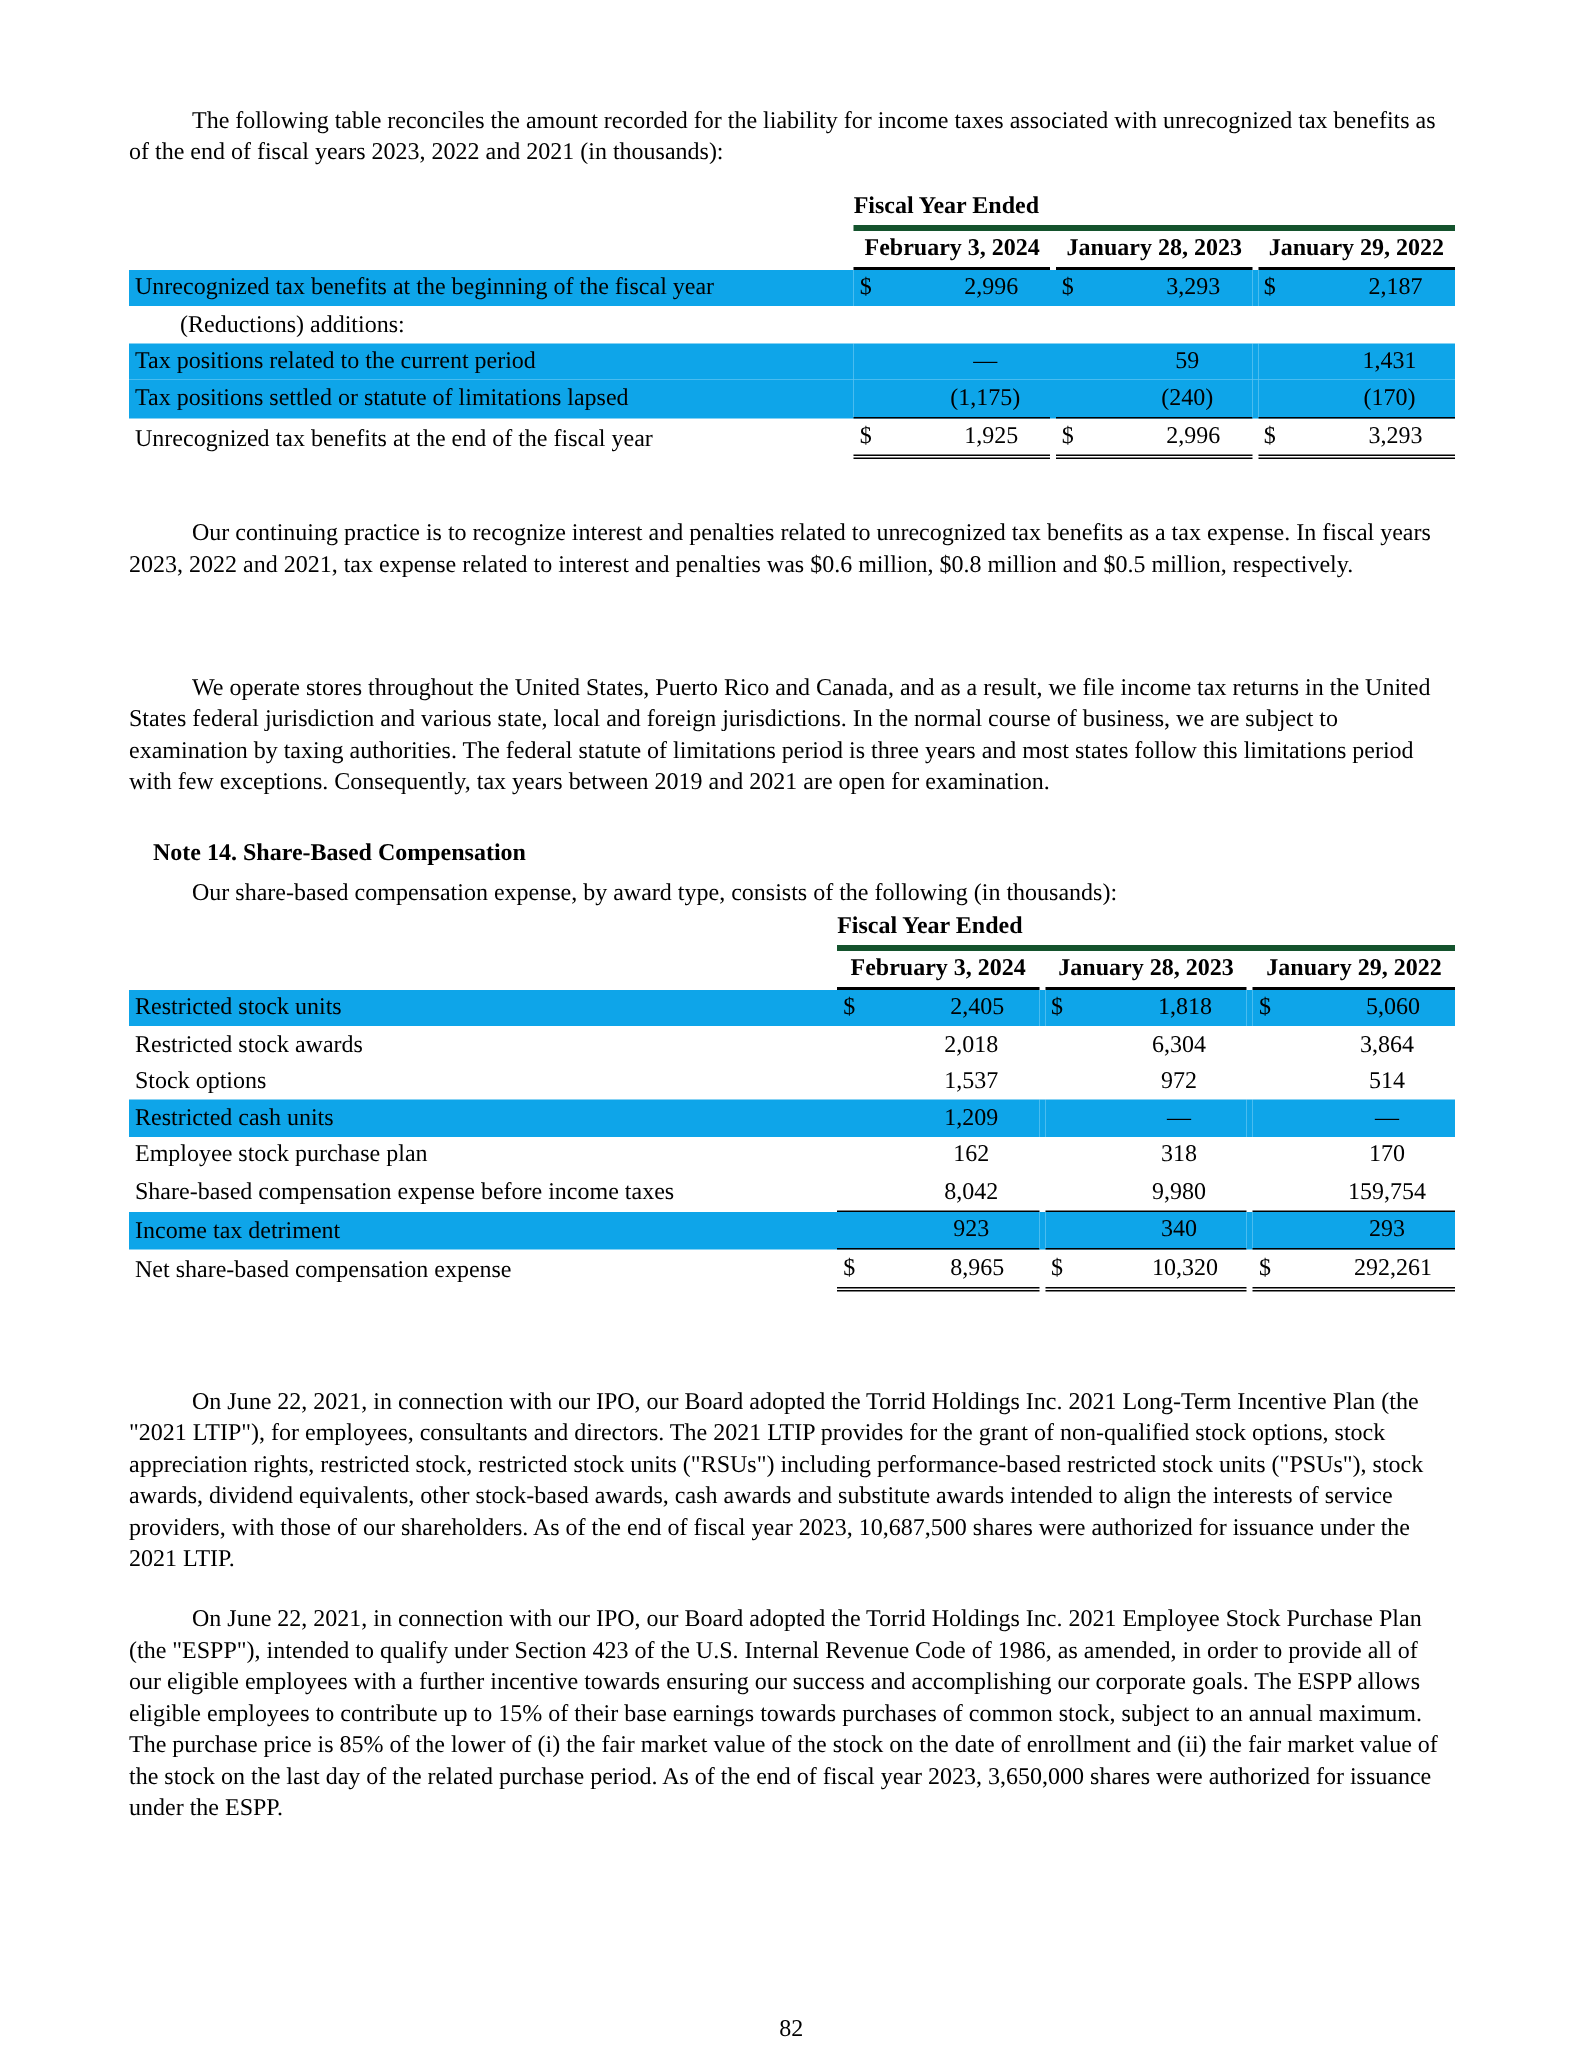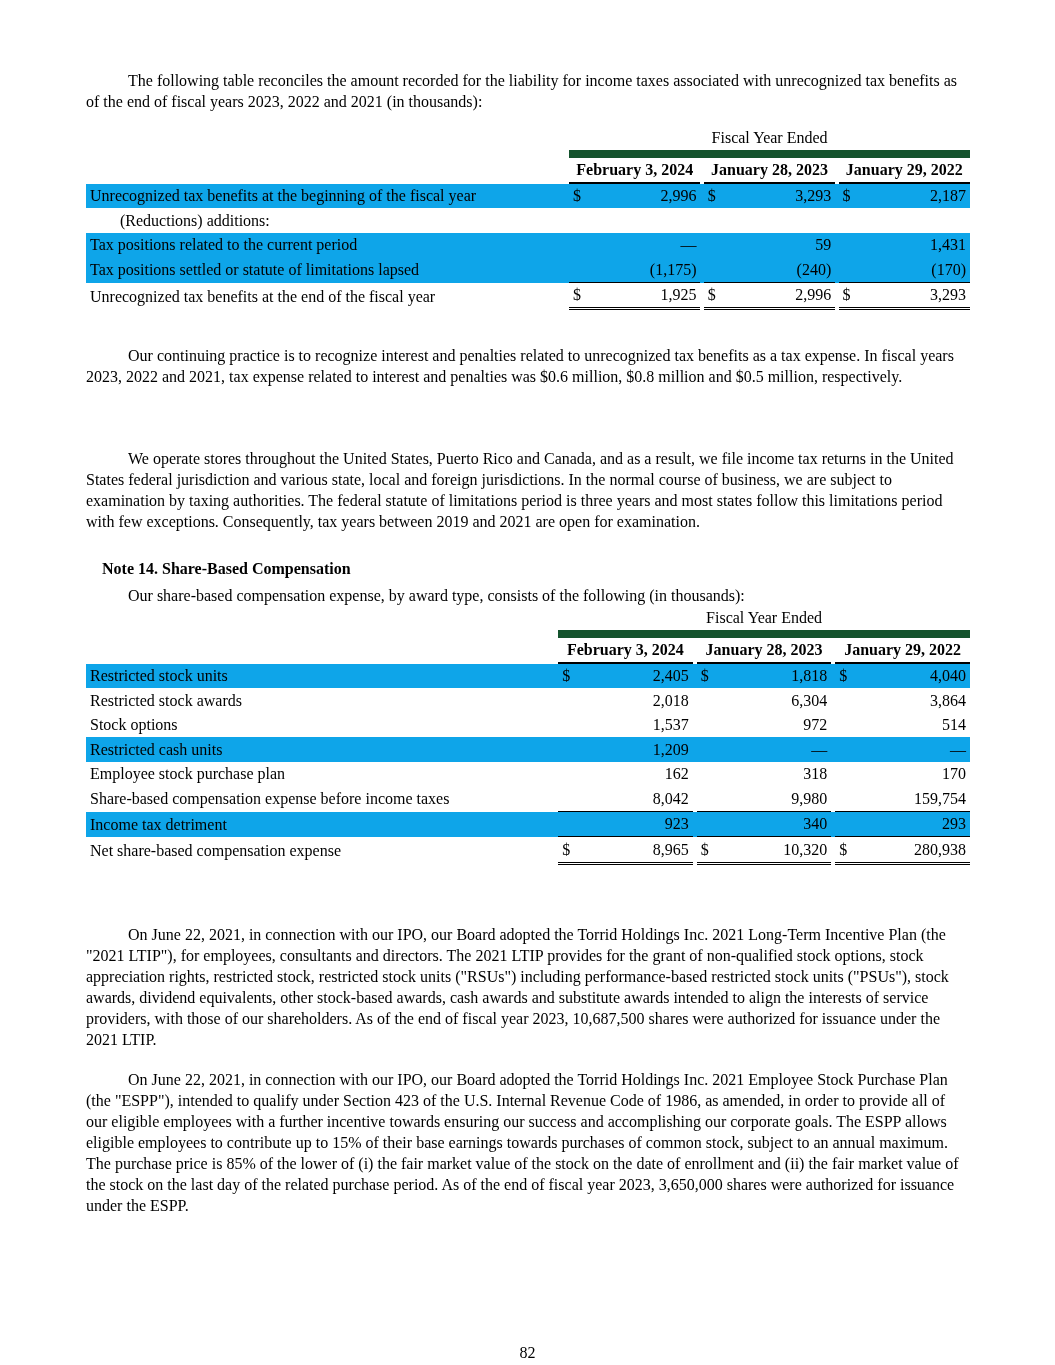--- a/index.html
+++ b/index.html
@@ -19,25 +19,25 @@
   .p6 { position: absolute; top: 1069px; }
 
   table.fin { position: absolute; border-collapse: separate; border-spacing: 0; width: 884px; }
   table.fin td { padding: 0; height: 24.5px; vertical-align: middle; white-space: nowrap; }
   .t1 { top: 125px; }
   .t2 { top: 605px; }
   .col-label { width: 466px; padding-left: 4px !important; }
   .col-gap { width: 4px; }
   .col-data { width: 134px; }
   .hdr-top td { height: 22px; }
-  .hdr-top .fye { text-align: center; font-weight: normal; border-bottom: 8px solid #14532d; }
+  .hdr-top .fye { font-weight: bold; border-bottom: 4px solid #14532d; }
   .hdr-dates td.date { text-align: center; font-weight: bold; border-bottom: 2px solid #000; height: 24px; }
   tr.shade td.s { background: #0ea5e9; }
   .cell { display: flex; justify-content: space-between; padding: 0 4px 0 4px; }
-  .cell .num { text-align: right; flex: 1; margin-left: 44px; }
+  .cell .num { text-align: center; flex: 1; margin-left: 44px; }
   td.rule-bottom { border-bottom: 1px solid #000; }
   td.dbl-bottom { border-bottom: 3px double #000; }
   .indent { padding-left: 34px !important; }
   .page-number { position: absolute; top: 1322px; left: 0; width: 1055px; text-align: center; margin-top: 20px; }
 </style>
 </head>
 <body>
 
 <div class="page">
 
@@ -209,21 +209,21 @@
       <td class="s">
             <div class="cell">
               <span>$</span>
               <span class="num">1,818</span>
             </div>
           </td>
       <td class="s"></td>
       <td class="s">
             <div class="cell">
               <span>$</span>
-              <span class="num">4,040</span>
+              <span class="num">5,060</span>
             </div>
           </td>
     </tr>
 
     <tr>
       <td class="col-label">Restricted stock awards</td>
       <td>
             <div class="cell">
               <span class="num">2,018</span>
             </div>
@@ -361,21 +361,21 @@
       <td class="dbl-bottom">
             <div class="cell">
               <span>$</span>
               <span class="num">10,320</span>
             </div>
           </td>
       <td></td>
       <td class="dbl-bottom">
             <div class="cell">
               <span>$</span>
-              <span class="num">280,938</span>
+              <span class="num">292,261</span>
             </div>
           </td>
     </tr>
   </tbody>
     </table>
 
   <p class="para p5">On June 22, 2021, in connection with our IPO, our Board adopted the Torrid Holdings Inc. 2021 Long-Term Incentive Plan (the "2021 LTIP"), for employees, consultants and directors. The 2021 LTIP provides for the grant of non-qualified stock options, stock appreciation rights, restricted stock, restricted stock units ("RSUs") including performance-based restricted stock units ("PSUs"), stock awards, dividend equivalents, other stock-based awards, cash awards and substitute awards intended to align the interests of service providers, with those of our shareholders. As of the end of fiscal year 2023, 10,687,500 shares were authorized for issuance under the 2021 LTIP.</p>
   <p class="para p6">On June 22, 2021, in connection with our IPO, our Board adopted the Torrid Holdings Inc. 2021 Employee Stock Purchase Plan (the "ESPP"), intended to qualify under Section 423 of the U.S. Internal Revenue Code of 1986, as amended, in order to provide all of our eligible employees with a further incentive towards ensuring our success and accomplishing our corporate goals. The ESPP allows eligible employees to contribute up to 15% of their base earnings towards purchases of common stock, subject to an annual maximum. The purchase price is 85% of the lower of (i) the fair market value of the stock on the date of enrollment and (ii) the fair market value of the stock on the last day of the related purchase period. As of the end of fiscal year 2023, 3,650,000 shares were authorized for issuance under the ESPP.</p>
 </div>
 

